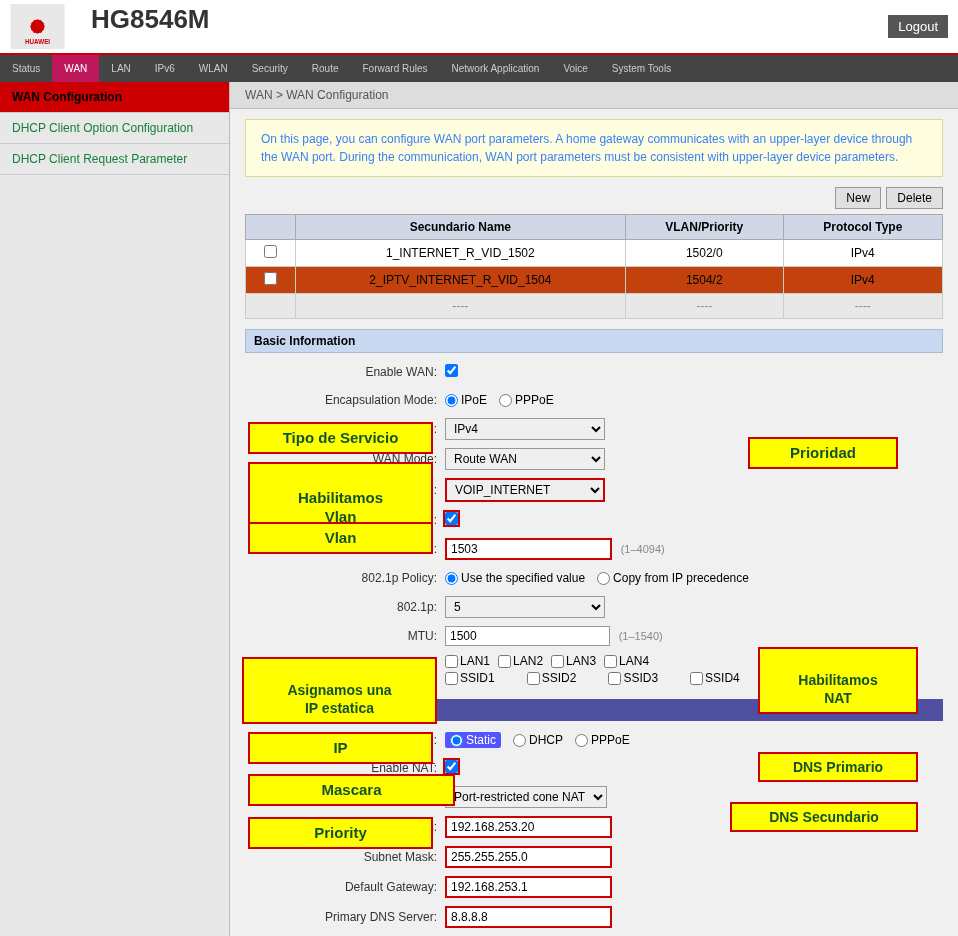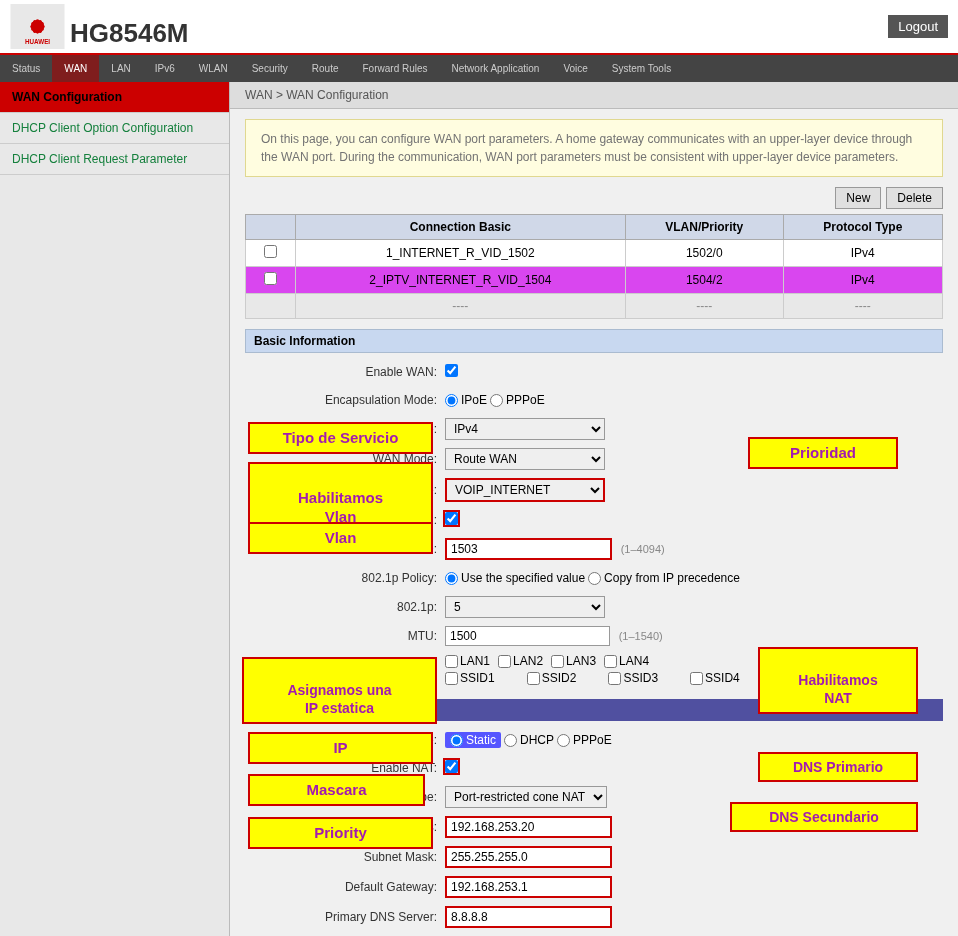--- a/index.html
+++ b/index.html
@@ -1,63 +1,63 @@
 <!DOCTYPE html>
 <html><head>
   <meta charset="utf-8">
   <style>
     * { box-sizing: border-box; margin: 0; padding: 0; }
     body { font-family: Arial, sans-serif; font-size: 13px; background: #d0d0d0; }
 
     
     .header { display: flex; align-items: center; background: #fff; border-bottom: 2px solid #c00; padding: 4px 10px; justify-content: space-between; }
-    .header-left { display: flex; align-items: flex-end; gap: 5px; }
+    .header-left { display: flex; align-items: flex-start; gap: 26px; }
     .device-name { font-size: 26px; font-weight: bold; color: #333; }
     .logout-btn { background: #555; color: #fff; border: none; padding: 4px 10px; cursor: pointer; font-size: 13px; }
 
     
     .navbar { background: #444; display: flex; align-items: center; }
     .navbar a { color: #ccc; text-decoration: none; padding: 8px 12px; display: block; font-size: 10px; }
-    .navbar a.active { background: #7f1d1d; color: #fff; }
+    .navbar a.active { background: #be185d; color: #fff; }
 
     
     .main-layout { display: flex; min-height: calc(100vh - 90px); }
     .sidebar { width: 230px; background: #e8e8e8; border-right: 1px solid #bbb; flex-shrink: 0; }
     .sidebar-item { padding: 8px 12px; border-bottom: 1px solid #ccc; cursor: pointer; font-size: 12px; color: #15803d; }
     .sidebar-item.active { background: #c00; color: #000000; font-weight: bold; }
 
     
     .content { flex: 1; background: #f0f0f0; padding: 0; }
     .breadcrumb { background: #ddd; padding: 6px 15px; font-size: 12px; color: #555; border-bottom: 1px solid #bbb; }
-    .info-box { background: #fffde0; border: 1px solid #e0d890; margin: 10px 15px; padding: 10px 15px; font-size: 12px; color: #737373; line-height: 1.5; }
+    .info-box { background: #fffde0; border: 1px solid #e0d890; margin: 10px 15px; padding: 10px 15px; font-size: 12px; color: #3b82f6; line-height: 1.5; }
 
     
     .table-area { margin: 0 15px; }
     .table-controls { display: flex; justify-content: flex-end; gap: 5px; margin-bottom: 5px; }
     .btn-small { padding: 3px 10px; font-size: 12px; background: #e0e0e0; border: 1px solid #999; cursor: pointer; }
 
     .config-table { width: 100%; border-collapse: collapse; font-size: 12px; }
     .config-table th { background: #d0d8e8; border: 1px solid #aaa; padding: 5px 8px; text-align: center; }
     .config-table td { border: 1px solid #ccc; padding: 5px 8px; text-align: center; background: #fff; }
-    .config-table tr.alt td { background: #d946ef; }
+    .config-table tr.alt td { background: #c2410c; }
     .config-table tr.dash td { background: #e8e8e8; color: #888; }
     .config-table input[type=checkbox] { cursor: pointer; }
 
     
     .form-section { margin: 10px 15px; }
     .section-title { background: #c8d8f0; padding: 4px 8px; font-weight: bold; font-size: 12px; margin-bottom: 5px; border: 1px solid #aabbd0; }
     .form-row { display: flex; align-items: center; padding: 4px 0; min-height: 28px; }
     .form-label { width: 200px; flex-shrink: 0; color: #333; font-size: 12px; padding-right: 8px; text-align: right; }
     .form-control { flex: 1; }
 
     select.field { padding: 2px 4px; font-size: 12px; border: 1px solid #999; min-width: 160px; }
     input.field { padding: 2px 4px; font-size: 12px; border: 1px solid #999; }
     input.field.highlight { border: 2px solid #cc0000; }
 
-    .radio-group { display: flex; gap: 3px; align-items: center; font-size: 12px; }
+    .radio-group { display: flex; gap: 12px; align-items: center; font-size: 12px; }
     .radio-group label { display: flex; align-items: center; gap: 3px; cursor: pointer; }
 
     .checkbox-group { display: flex; gap: 8px; align-items: center; font-size: 12px; flex-wrap: wrap; }
     .checkbox-group label { display: flex; align-items: center; gap: 2px; cursor: pointer; }
 
     .hint { font-size: 11px; color: #888; margin-left: 5px; }
 
     
     .ipv4-title { background: #5050a0; color: #fff; padding: 4px 8px; font-weight: bold; font-size: 12px; margin-bottom: 5px; }
     .page-wrapper { position: relative; }
@@ -66,21 +66,21 @@
     .huawei-logo { width: 55px; height: 45px; display: flex; align-items: center; justify-content: center; }
 
     
     .ann-box {
       position: absolute;
       background: #ffff00;
       border: 2px solid #cc0000;
       padding: 4px 8px;
       font-size: 13px;
       font-weight: bold;
-      color: #a21caf;
+      color: #14532d;
       z-index: 10;
       text-align: center;
       line-height: 1.3;
     }
   </style>
 </head>
 <body>
 
 <div class="page-wrapper" style="position:relative;">
 
@@ -133,21 +133,21 @@
 
       <div class="table-area">
         <div class="table-controls">
           <button class="btn-small">New</button>
           <button class="btn-small">Delete</button>
         </div>
         <table class="config-table">
           <thead>
             <tr>
               <th></th>
-              <th>Connection Basic</th>
+              <th>Secundario Name</th>
               <th>VLAN/Priority</th>
               <th>Protocol Type</th>
             </tr>
           </thead>
           <tbody>
             <tr>
               <td><input type="checkbox" style=""></td>
               <td>1_INTERNET_R_VID_1502</td>
               <td>1502/0</td>
               <td>IPv4</td>
@@ -354,21 +354,21 @@
 
       <div class="ann-box" style="left: 18px; top: 650px; width: 185px; font-size: 15px;">
         IP
       </div>
 
       <div class="ann-box" style="left: 12px; top: 575px; width: 195px; font-size: 14px; white-space: pre-line;">
         Asignamos una
 IP estatica
       </div>
 
-      <div class="ann-box" style="left: 18px; top: 692px; width: 177px; font-size: 15px;">
+      <div class="ann-box" style="left: 18px; top: 692px; width: 207px; font-size: 15px;">
         Mascara
       </div>
 
       <div class="ann-box" style="left: 18px; top: 735px; width: 185px; font-size: 15px;">
         Priority
       </div>
 
       <div class="ann-box" style="right: 60px; top: 355px; width: 150px; font-size: 15px;">
         Prioridad
       </div>

